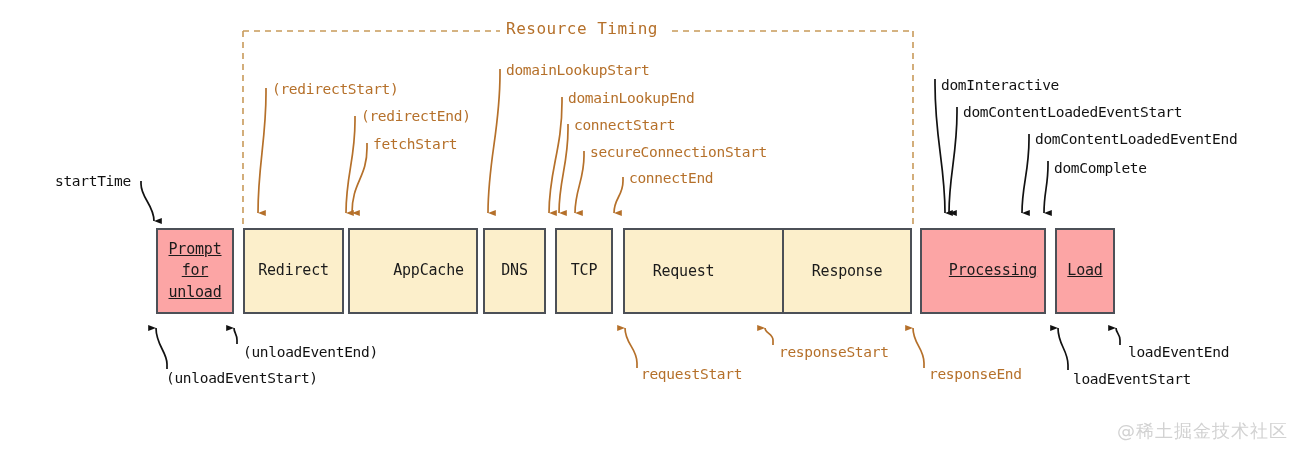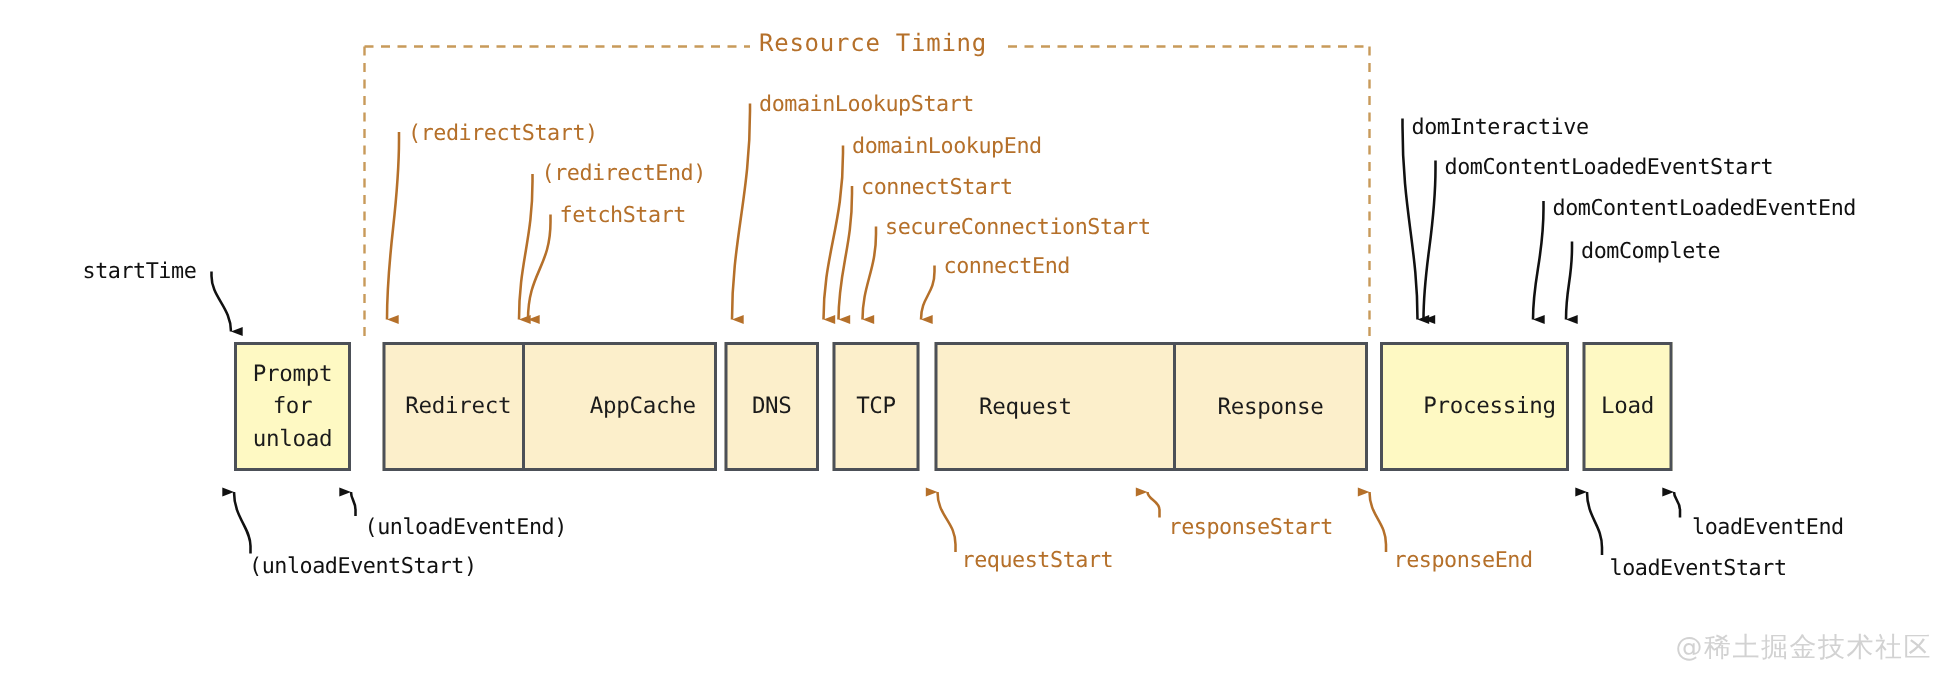--- a/index.html
+++ b/index.html
@@ -18,21 +18,21 @@
     position: absolute;
     border: 2px solid #4c5057;
     display: flex; align-items: center; justify-content: center;
     text-align: center;
     font-family: "DejaVu Sans Mono", "Liberation Mono", monospace;
     font-size: 15px;
     color: #1b1b1b;
     line-height: 1.42;
     letter-spacing: -0.2px;
   }
-  .fill-blue   { background: #fef9c3; }
+  .fill-blue   { background: #fca5a5; text-decoration: underline; }
   .fill-yellow { background: #fcefcb; }
 
   .split-box { position: absolute; border: 2px solid #4c5057; background: #fcefcb; display: flex; }
   .split-cell {
     flex: 1 1 auto; display: flex; align-items: center; justify-content: center;
     font-family: "DejaVu Sans Mono", "Liberation Mono", monospace;
     font-size: 15px; color: #1b1b1b; letter-spacing: -0.2px;
   }
   .split-cell + .split-cell { border-left: 2px solid #4c5057; }
 
@@ -131,21 +131,21 @@
       <path d="M1120,345 L1120,340 C1120,334 1116,333 1116,328"></path>
     </g>
   </svg>
 
   <div class="lbl lbl-bracket" style="left:506px; top:19px;">Resource Timing</div>
 
   <div class="phase-box fill-blue" style="left:156px; top:228px; width:78px; height:86px; white-space:pre-line;">Prompt
 for
 unload</div>
 
-  <div class="phase-box fill-yellow" style="left:255px; top:228px; width:101px; height:86px;">Redirect</div>
+  <div class="phase-box fill-yellow" style="left:243px; top:228px; width:101px; height:86px;">Redirect</div>
 
   <div class="phase-box fill-yellow" style="left:348px; top:228px; width:130px; height:86px;padding-left:31px;">AppCache</div>
 
   <div class="phase-box fill-yellow" style="left:483px; top:228px; width:63px; height:86px;">DNS</div>
 
   <div class="phase-box fill-yellow" style="left:555px; top:228px; width:58px; height:86px;">TCP</div>
 
   <div class="split-box" style="left:623px; top:228px; width:289px; height:86px;gap:40px;">
     <div class="split-cell">Request</div>
     <div class="split-cell">Response</div>

